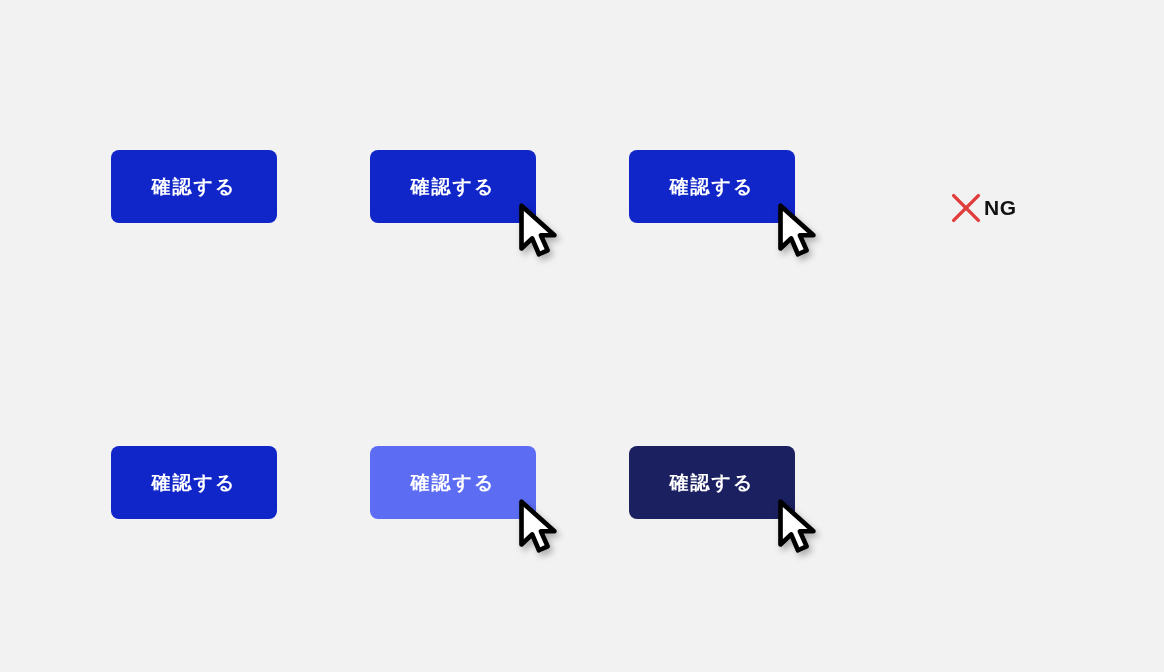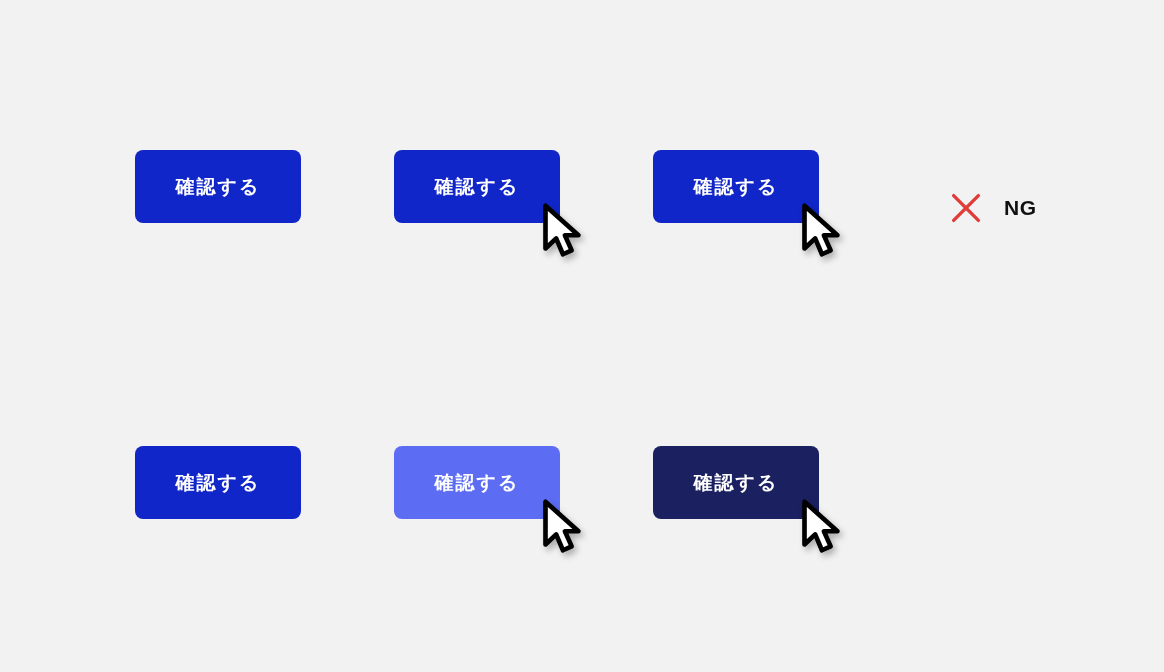--- a/index.html
+++ b/index.html
@@ -7,21 +7,21 @@
   body {
     position: relative;
     overflow: hidden;
     background: #f2f2f3;
     font-family: "Liberation Sans", "DejaVu Sans", sans-serif;
   }
   .canvas { position: absolute; inset: 0; }
 
   .row { position: absolute; left: 0; width: 100%; height: 73px; }
 
-  .btn-wrap { position: absolute; width: 142px; height: 73px; margin-left: 24px; }
+  .btn-wrap { position: absolute; width: 142px; height: 73px; }
 
   .btn {
     width: 166px; height: 73px;
     border: none; border-radius: 8px;
     color: var(--button-text, #ffffff);
     font-family: inherit;
     font-size: 19px; font-weight: bold; letter-spacing: 2px;
     display: inline-flex; align-items: center; justify-content: center;
     cursor: pointer;
   }
@@ -30,21 +30,21 @@
   .variant-hover-dark  { background: var(--button-hover-dark, #1b2060); }
 
   .cursor {
     position: absolute; left: 136px; top: 50px;
     width: 62px; height: 62px;
     filter: drop-shadow(3px 4px 3px rgba(0,0,0,0.28));
     pointer-events: none;
     z-index: 2;
   }
 
-  .verdict { position: absolute; display: flex; align-items: center; gap: 20px; }
+  .verdict { position: absolute; display: flex; align-items: center; }
   .verdict-icon { width: 36px; height: 36px; display: inline-block; }
   .verdict-icon svg { width: 100%; height: 100%; display: block; }
   .verdict-label {
     font-size: 21px; font-weight: bold;
     color: var(--label-text, #111111); letter-spacing: 0.5px;
   }
 </style>
 </head>
 <body style="background: rgb(242, 242, 243);">
 

